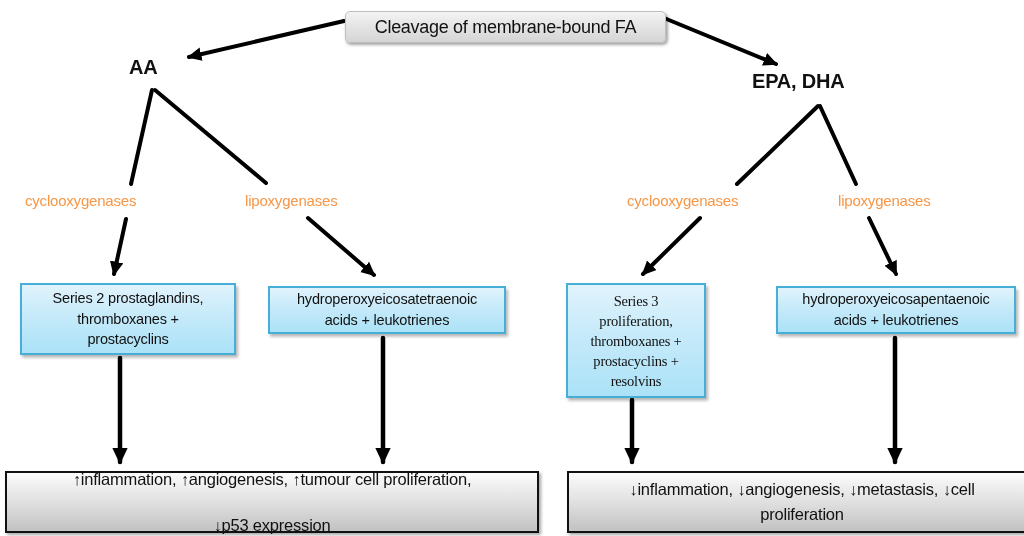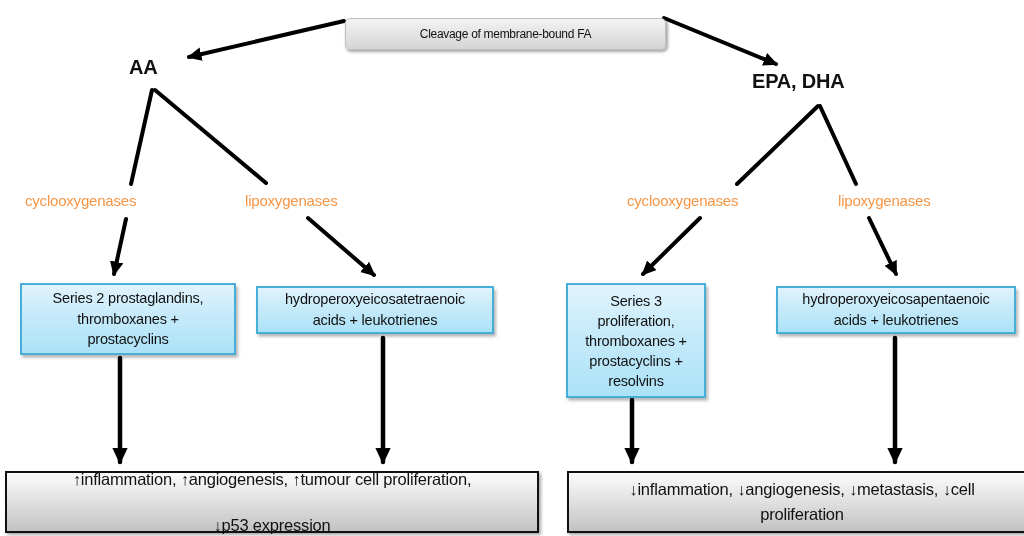--- a/index.html
+++ b/index.html
@@ -7,26 +7,26 @@
     position:relative;
     width:1024px;height:536px;
     background:#ffffff;
     font-family:"Liberation Sans", sans-serif;
     color:#111;
     overflow:hidden;
   }
   .abs{position:absolute;}
   
   .root-box{
-    left:345px;top:18px;width:319px;height:30px;
+    left:345px;top:11px;width:319px;height:30px;
     background:linear-gradient(180deg,#f3f3f3 0%,#e2e2e2 55%,#d5d5d5 100%);
     border:1px solid #bfbfbf;border-radius:5px;
     box-shadow:1.5px 2px 3px rgba(0,0,0,0.35);
     display:flex;align-items:center;justify-content:center;
-    font-size:12px;letter-spacing:-0.3px;
+    font-size:18px;letter-spacing:-0.3px;
   }
   .substrate{
     font-size:20px;font-weight:bold;letter-spacing:-0.2px;
   }
   .enzyme{
     font-size:15px;letter-spacing:-0.2px;
   }
   
   .product-box{
     background:linear-gradient(180deg,#e0f3fc 0%,#c6eafa 45%,#abe2f7 100%);
@@ -90,26 +90,26 @@
   <div class="abs enzyme" style="left:245px;top:192px;color:#F79646;">lipoxygenases</div>
   <div class="abs enzyme" style="left:627px;top:192px;color:#F79646;">cyclooxygenases</div>
   <div class="abs enzyme" style="left:838px;top:192px;color:#F79646;">lipoxygenases</div>
 
   <div class="abs product-box" style="left:20px;top:283px;width:216px;height:72px;">
     <div>Series 2 prostaglandins,</div>
     <div>thromboxanes +</div>
     <div>prostacyclins</div>
   </div>
 
-  <div class="abs product-box" style="left:256px;top:286px;width:238px;height:48px;">
+  <div class="abs product-box" style="left:268px;top:286px;width:238px;height:48px;">
     <div>hydroperoxyeicosatetraenoic</div>
     <div>acids + leukotrienes</div>
   </div>
 
-  <div class="abs product-box" style="left:566px;top:283px;width:140px;height:115px;line-height:1.38;">
+  <div class="abs product-box" style="left:566px;top:283px;width:140px;height:115px;line-height:1.38;font-family:Liberation Serif, serif;">
     <div>Series 3</div>
     <div>proliferation,</div>
     <div>thromboxanes +</div>
     <div>prostacyclins +</div>
     <div>resolvins</div>
   </div>
 
   <div class="abs product-box" style="left:776px;top:286px;width:240px;height:48px;">
     <div>hydroperoxyeicosapentaenoic</div>
     <div>acids + leukotrienes</div>

